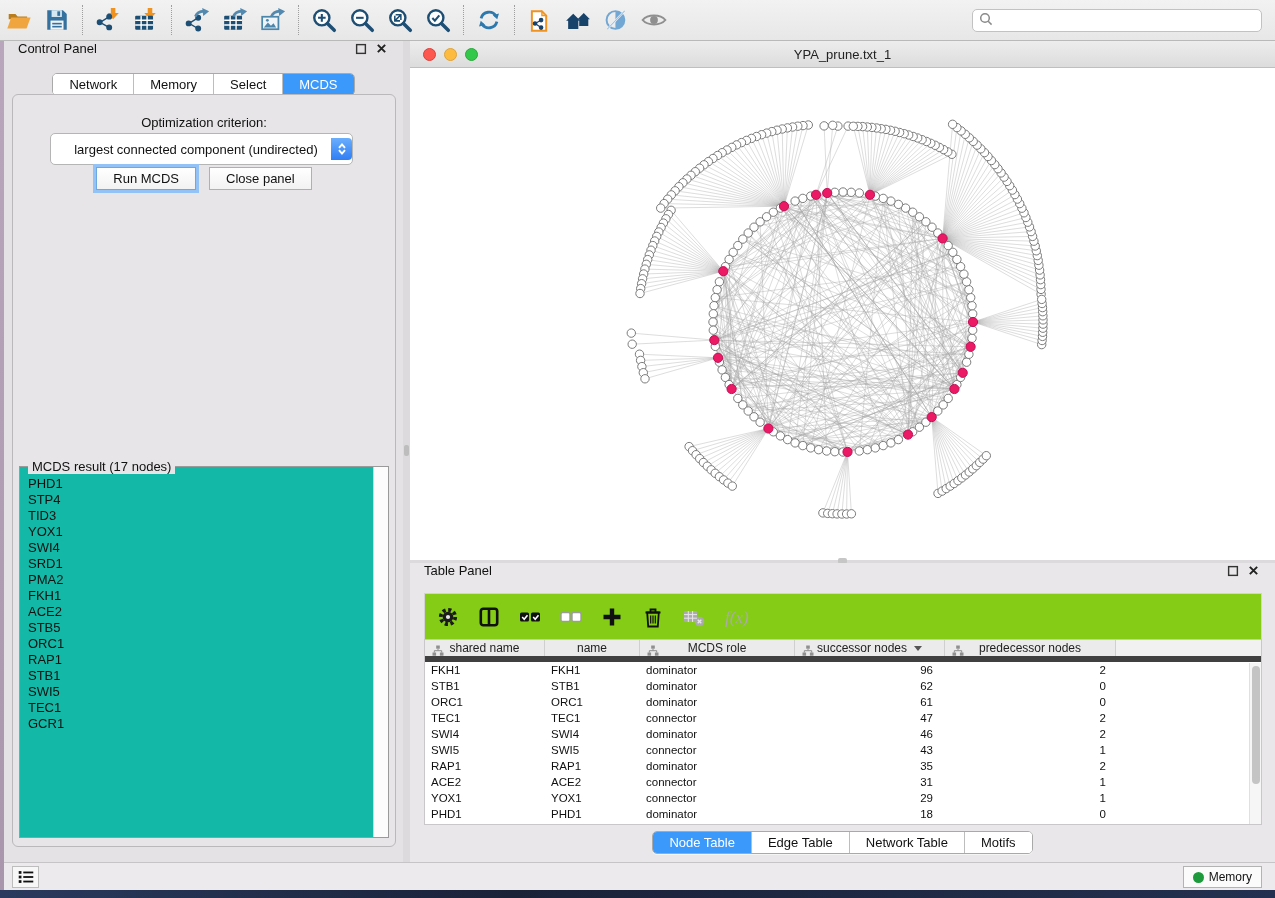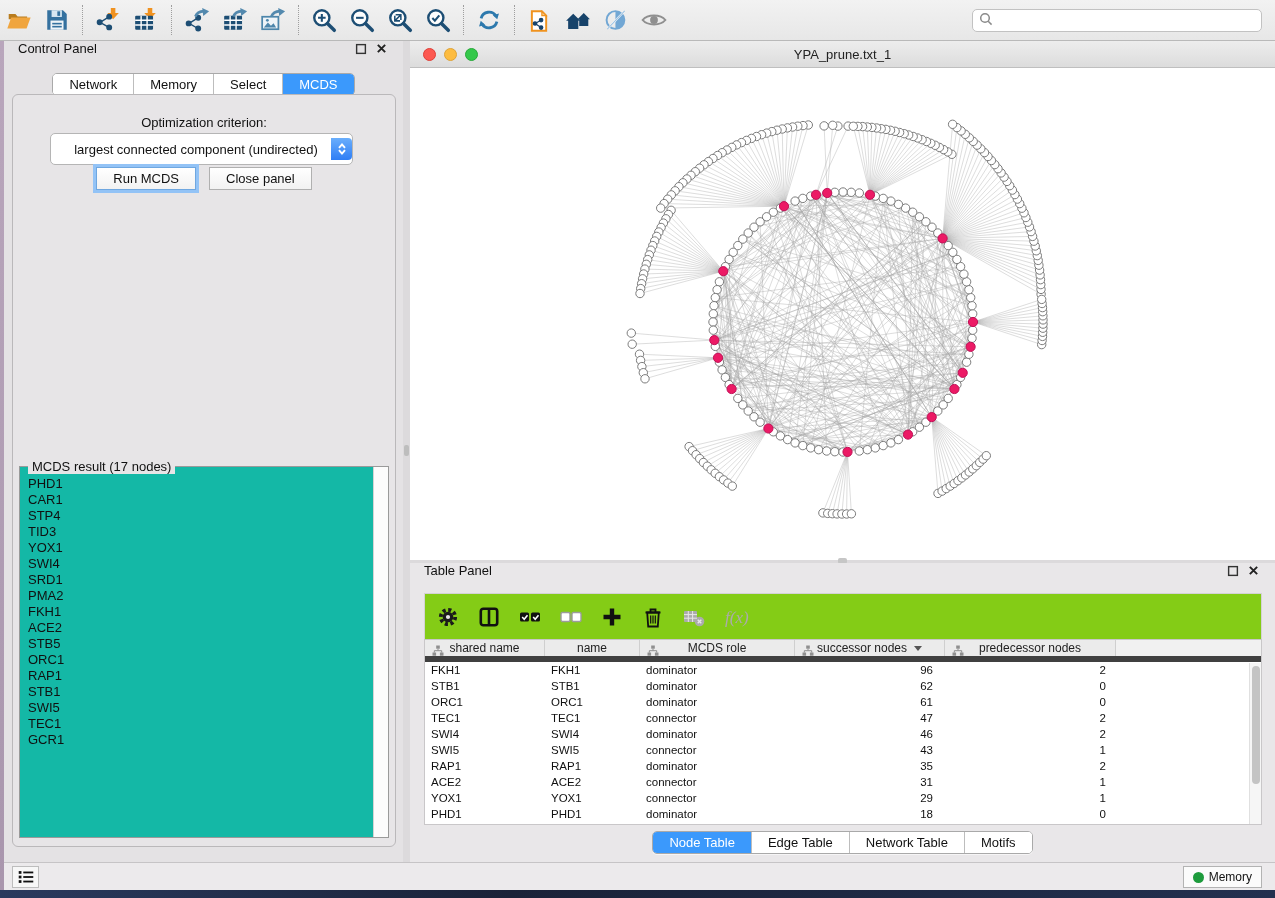--- a/index.html
+++ b/index.html
@@ -324,21 +324,20 @@
             </span>
         </div>
         <div class="btn-row">
           <button class="mac-btn focused">Run MCDS</button>
           <button class="mac-btn">Close panel</button>
         </div>
         <div class="result-box">
           <span class="result-title">MCDS result (17 nodes)</span>
           <div class="result-list" id="mcds-list">
               <div class="mcds-item">PHD1</div>
-              <div class="mcds-item">CAR1</div>
               <div class="mcds-item">STP4</div>
               <div class="mcds-item">TID3</div>
               <div class="mcds-item">YOX1</div>
               <div class="mcds-item">SWI4</div>
               <div class="mcds-item">SRD1</div>
               <div class="mcds-item">PMA2</div>
               <div class="mcds-item">FKH1</div>
               <div class="mcds-item">ACE2</div>
               <div class="mcds-item">STB5</div>
               <div class="mcds-item">ORC1</div>

